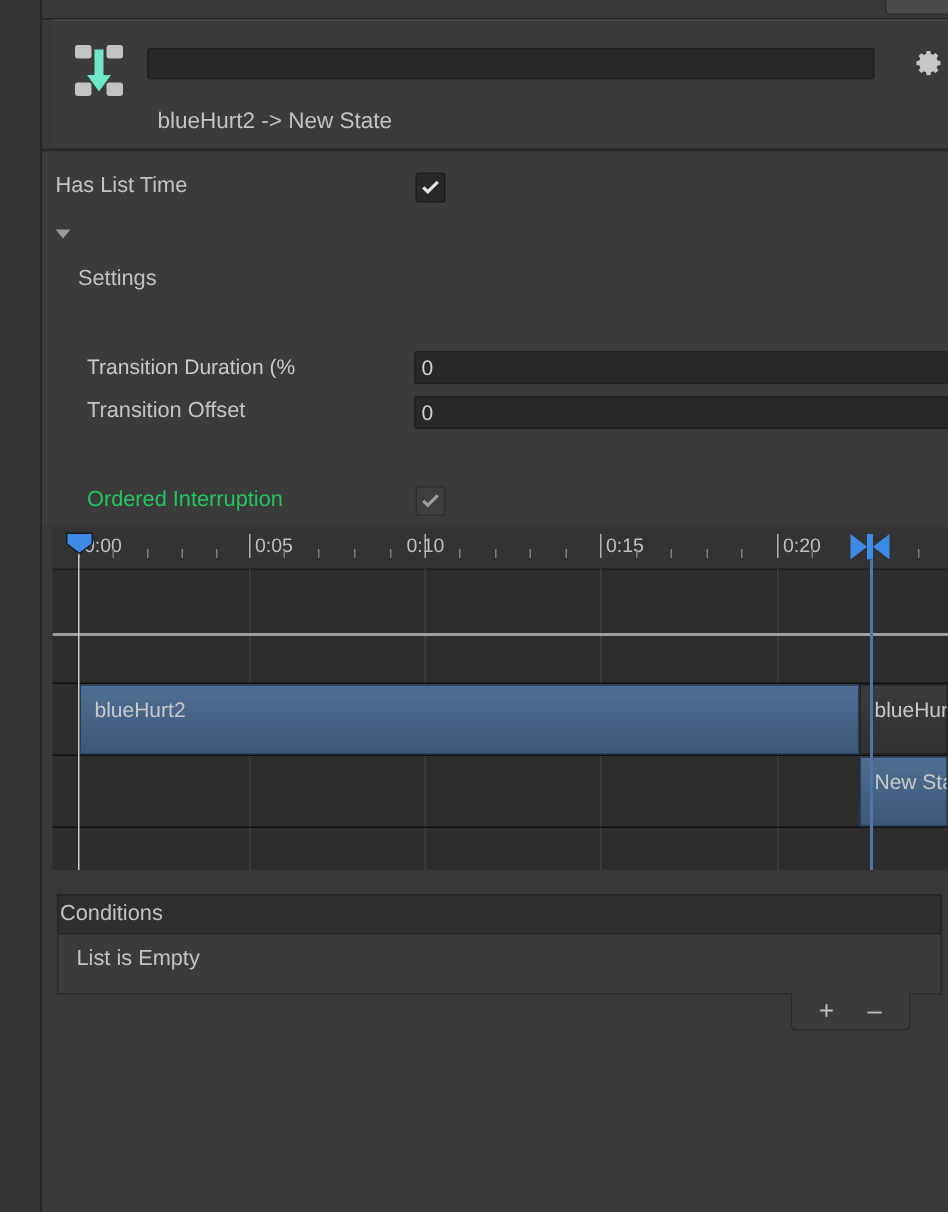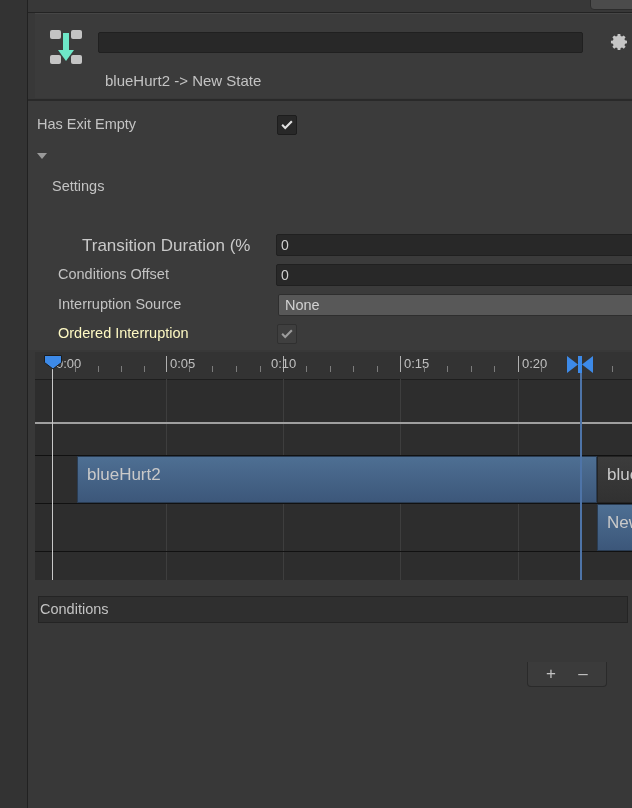--- a/index.html
+++ b/index.html
@@ -140,21 +140,21 @@
     height: 25px;
   }
   .prop-label {
     position: absolute;
     top: 3px;
     font-size: 14.5px;
     color: #c3c3c3;
     white-space: nowrap;
     overflow: hidden;
   }
-  .prop-label.dim { color: #fef9c3; }
+  .prop-label.dim { color: #22c55e; }
   .prop-label.l0 { left: 9px; }
   .prop-label.l1 { left: 30px; }
   .prop-label.clip { width: 190px; }
 
   .foldout-arrow {
     position: absolute;
     left: 9px; top: 10px;
     width: 0; height: 0;
     border-left: 5px solid transparent;
     border-right: 5px solid transparent;
@@ -248,25 +248,24 @@
     position: absolute;
     left: 0;
     width: 597px; height: 1px;
     background: #111111;
   }
   .lane-sep.light { background: #9f9f9f; height: 2px; }
 
   .clip {
     position: absolute;
     box-sizing: border-box;
-    font-size: 17px;
+    font-size: 14px;
     color: #c9c9c9;
     overflow: hidden;
     white-space: nowrap;
-    margin-left: 24px;
   }
   .clip .clip-label {
     position: absolute;
     left: 9px; top: 8px;
   }
   .clip.blue {
     background: linear-gradient(#4e6f93, #3c577a);
     border: 1px solid #2a3c52;
   }
   .clip.grey {
@@ -392,52 +391,45 @@
         <path fill="#c6c6c6" d="M17 11.3v-2.6l-2-.35a5.4 5.4 0 00-.6-1.45l1.17-1.66-1.85-1.85-1.66 1.17a5.4 5.4 0 00-1.45-.6L10.3 2h-2.6l-.35 2a5.4 5.4 0 00-1.45.6L4.24 3.44 2.39 5.29l1.17 1.66a5.4 5.4 0 00-.6 1.45l-2 .35v2.6l2 .35c.14.51.34 1 .6 1.45l-1.17 1.66 1.85 1.85 1.66-1.17c.45.26.94.46 1.45.6l.35 2h2.6l.35-2c.51-.14 1-.34 1.45-.6l1.66 1.17 1.85-1.85-1.17-1.66c.26-.45.46-.94.6-1.45l2-.35z"></path>
       </svg>
     </div>
     <div class="header-sub">blueHurt2 -&gt; New State</div>
   </div>
   <div class="header-rule"></div>
 
   <div class="props">
 
     <div class="prop-row" style="top:12px;">
-      <div class="prop-label l0">Has Exit Empty</div>
+      <div class="prop-label l0">Has List Time</div>
       <div class="chk">
         <svg width="16" height="16" viewBox="0 0 16 16">
             <path fill="#e2e2e2" d="M6.2 12.4L2.4 8.6l1.5-1.5 2.3 2.3 5.9-5.9 1.5 1.5z"></path>
           </svg>
       </div>
     </div>
 
     <div class="prop-row" style="top:42px;">
       <div class="foldout-arrow"></div>
       <div class="prop-label" style="left:24px;margin-top:32px;">Settings</div>
     </div>
 
 
 
     <div class="prop-row" style="top:132px;">
       <div class="prop-label l1 clip">Transition Duration (%</div>
       <input class="num-field" type="text" value="0" style="">
     </div>
 
     <div class="prop-row" style="top:162px;">
-      <div class="prop-label l1">Conditions Offset</div>
+      <div class="prop-label l1">Transition Offset</div>
       <input class="num-field" type="text" value="0" style="">
     </div>
 
-    <div class="prop-row" style="top:192px;">
-      <div class="prop-label l1">Interruption Source</div>
-      <div class="dropdown">
-        <div class="dd-text">None</div>
-
-      </div>
-    </div>
 
     <div class="prop-row" style="top:221px;">
       <div class="prop-label l1 dim">Ordered Interruption</div>
       <div class="chk light">
         <svg width="16" height="16" viewBox="0 0 16 16">
             <path fill="#9c9c9c" d="M6.2 12.4L2.4 8.6l1.5-1.5 2.3 2.3 5.9-5.9 1.5 1.5z"></path>
           </svg>
       </div>
     </div>
   </div>
@@ -512,19 +504,22 @@
       <svg width="20" height="16" viewBox="0 0 20 16">
         <path fill="#3d8ae8" stroke="#1d1d1d" stroke-width="1" d="M1.5 1.5 h17 v7 l-8.5 6.5 l-8.5 -6.5 z"></path>
       </svg>
     </div>
   </div>
 
   <div class="cond-wrap">
     <div class="cond-header">
       <div class="ttl">Conditions</div>
     </div>
+    <div class="cond-body">
+      <div class="txt">List is Empty</div>
+    </div>
     <div class="cond-footer">
       <div class="plus-btn">+</div>
       <div class="minus-btn">–</div>
     </div>
   </div>
 
 </div>
 
 </body></html>

